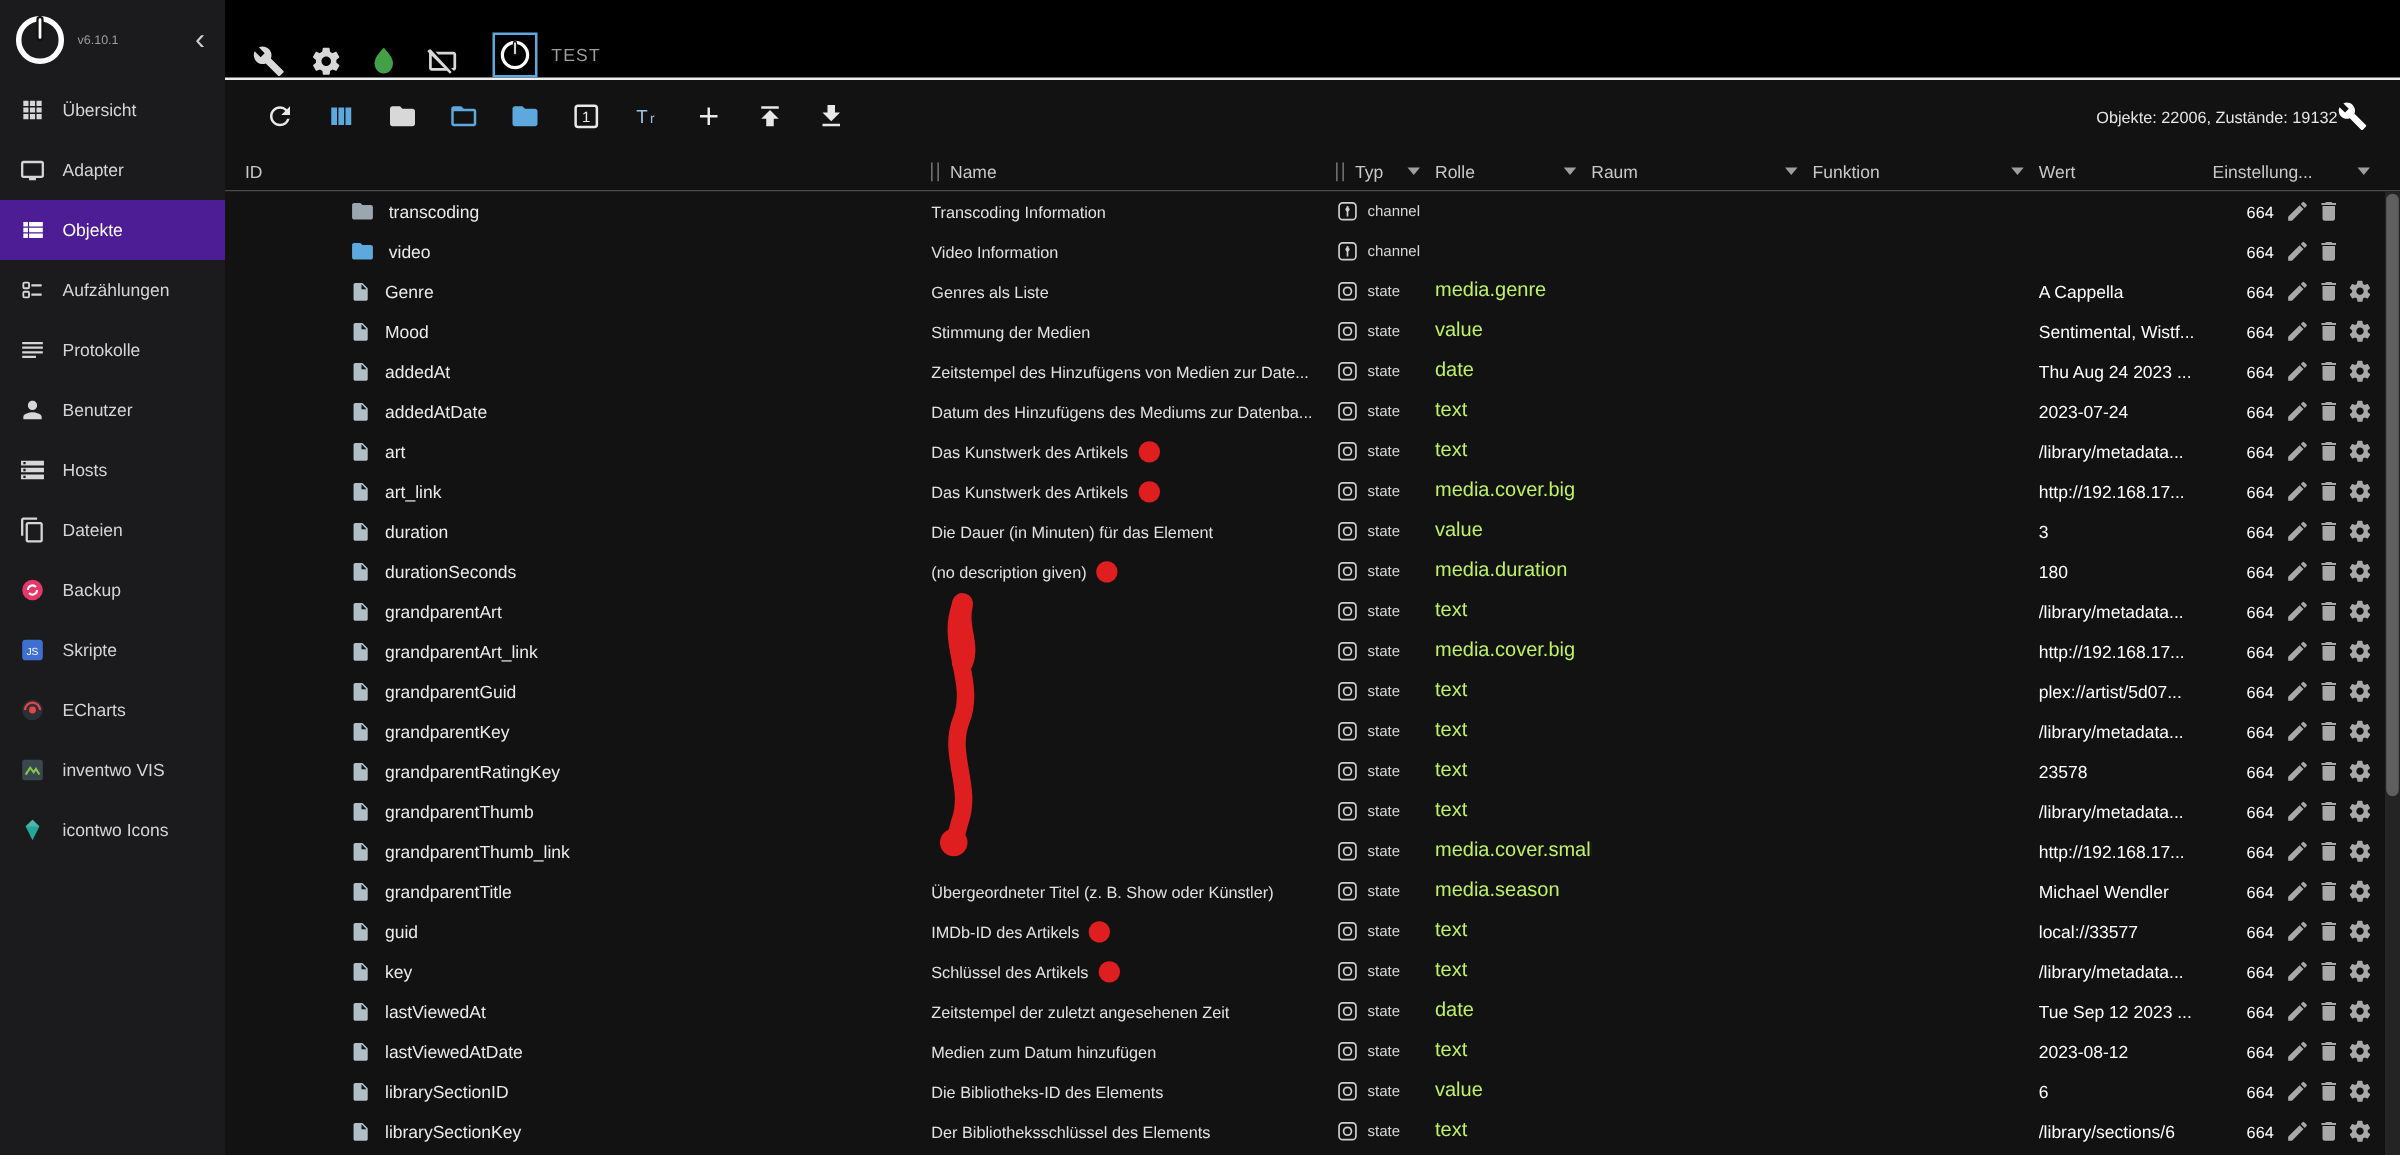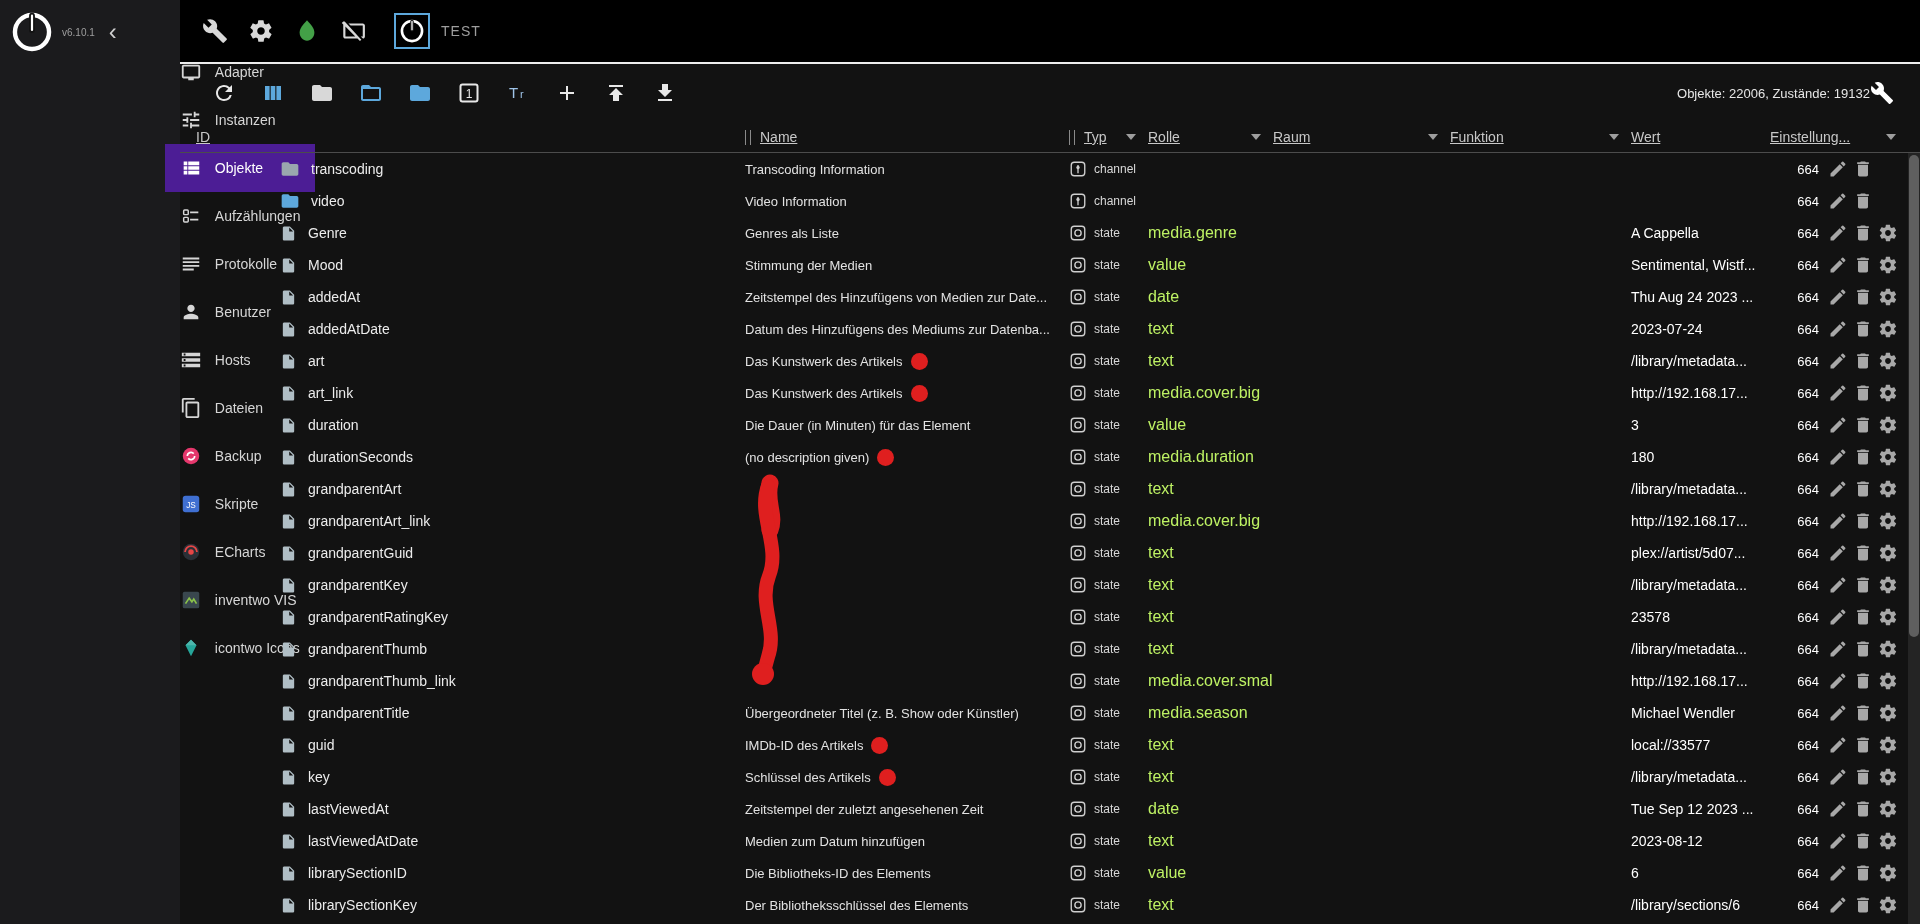--- a/index.html
+++ b/index.html
@@ -1,55 +1,55 @@
 <!DOCTYPE html>
 <html><head>
 <meta charset="utf-8">
 <style>
   * { margin:0; padding:0; box-sizing:border-box; }
   html,body { width:1920px; height:924px; overflow:hidden; background:#121212;
     font-family:"Liberation Sans", sans-serif; color:#e0e0e0; }
   .app { display:flex; width:100%; height:100%; }
 
   
-  .left { width:180px; flex-shrink:0; background:#1b1b1d; display:flex; flex-direction:row;gap:32px; }
+  .left { width:180px; flex-shrink:0; background:#1b1b1d; display:flex; flex-direction:column; }
   .brand { height:64px; display:flex; align-items:center; gap:8px; padding:0 10px; }
   .logo { width:44px; height:44px; color:#fff; }
   .logo svg { width:100%; height:100%; }
   .version { font-size:10px; color:#9e9e9e; }
   .collapse { margin-left:auto; color:#cfcfcf; font-size:24px; line-height:1; cursor:pointer; padding:0 6px; }
   .side-nav { display:flex; flex-direction:column; }
   .side-item { height:48px; display:flex; align-items:center; gap:13px; padding:0 15px;
     font-size:14px; color:#d6d6d6; cursor:pointer; white-space:nowrap; }
   .side-item.active { background:#4c1d95; color:#fff; }
   .side-item .icon { width:22px; height:22px; flex-shrink:0; }
   .side-item .icon svg { width:100%; height:100%; }
 
   
   .right { flex:1; min-width:0; display:flex; flex-direction:column; position:relative; }
-  .topbar { height:64px; background:#000; display:flex; align-items:center; gap:20px;
+  .topbar { height:64px; background:#000; display:flex; align-items:flex-end; gap:20px;
     padding:0 22px; border-bottom:2px solid #ededed; flex-shrink:0; }
   .tb-icon { width:26px; height:26px; cursor:pointer; }
   .tb-icon svg { width:100%; height:100%; }
   .instance-tab { display:flex; align-items:center; gap:11px; margin-left:8px; cursor:pointer; }
   .instance-box { width:36px; height:36px; border:2px solid #5da8dc; display:flex;
     align-items:center; justify-content:center; color:#fff; }
   .instance-box svg { width:26px; height:26px; }
   .instance-label { font-size:14px; color:#9e9e9e; letter-spacing:1px; }
 
   .toolbar { height:58px; display:flex; align-items:center; gap:25px; padding:0 26px 0 32px; flex-shrink:0; }
   .t-icon { width:24px; height:24px; cursor:pointer; flex-shrink:0; }
   .t-icon svg { width:100%; height:100%; }
   .toolbar-right { margin-left:auto; display:flex; align-items:center; }
   .stats { font-size:13px; color:#e6e6e6; }
 
   
   .thead { height:31px; display:flex; align-items:center; font-size:14px; color:#c8c8c8;
     border-bottom:1px solid #4c4c4c; flex-shrink:0; }
-  .th { display:flex; align-items:center; height:100%;text-decoration:underline; }
+  .th { display:flex; align-items:center; height:100%; }
   .th-id { width:565px; padding-left:16px; }
   .th-name { width:324px; }
   .th-type { width:79px; }
   .th-role { width:125px; }
   .th-room { width:177px; }
   .th-func { width:181px; }
   .th-wert { width:139px; }
   .th-set  { width:138px; }
   .resize-handle { width:6px; height:15px; border-left:1px solid #8a8a8a; border-right:1px solid #8a8a8a;
     margin-right:9px; cursor:col-resize; flex-shrink:0; }
@@ -106,26 +106,20 @@
     <span class="icon"><svg viewBox="0 0 24 24">
               <path fill="currentColor" d="M4 4h4.5v4.5H4zM9.75 4h4.5v4.5h-4.5zM15.5 4H20v4.5h-4.5zM4 9.75h4.5v4.5H4zM9.75 9.75h4.5v4.5h-4.5zM15.5 9.75H20v4.5h-4.5zM4 15.5h4.5V20H4zM9.75 15.5h4.5V20h-4.5zM15.5 15.5H20V20h-4.5z"></path>
             </svg></span>
     <span class="label">Übersicht</span>
   </div>
         <div class="side-item">
     <span class="icon"><svg viewBox="0 0 24 24">
               <path fill="currentColor" d="M20 4H4c-1.1 0-2 .9-2 2v11c0 1.1.9 2 2 2h5v2h6v-2h5c1.1 0 2-.9 2-2V6c0-1.1-.9-2-2-2zm0 13H4V6h16v11z"></path>
             </svg></span>
     <span class="label">Adapter</span>
-  </div>
-        <div class="side-item">
-    <span class="icon"><svg viewBox="0 0 24 24">
-              <path fill="currentColor" d="M3 17v2h6v-2H3zM3 5v2h10V5H3zm10 16v-2h8v-2h-8v-2h-2v6h2zM7 9v2H3v2h4v2h2V9H7zm14 4v-2H11v2h10zm-6-4h2V7h4V5h-4V3h-2v6z"></path>
-            </svg></span>
-    <span class="label">Instanzen</span>
   </div>
         <div class="side-item active">
     <span class="icon"><svg viewBox="0 0 24 24">
               <path fill="currentColor" d="M4 14h4v-4H4v4zm0 5h4v-4H4v4zM4 9h4V5H4v4zm5 5h12v-4H9v4zm0 5h12v-4H9v4zM9 5v4h12V5H9z"></path>
             </svg></span>
     <span class="label">Objekte</span>
   </div>
         <div class="side-item">
     <span class="icon"><svg viewBox="0 0 24 24">
               <path fill="currentColor" d="M11 7h9v2h-9zM11 15h9v2h-9z"></path>

